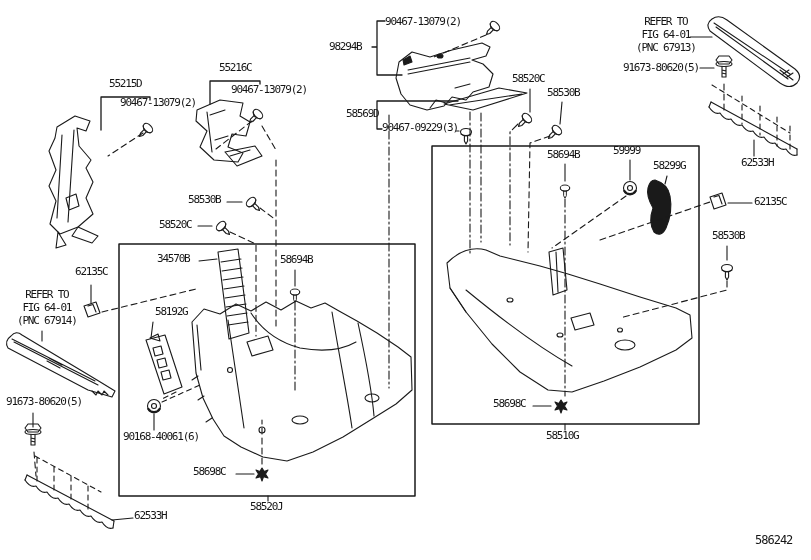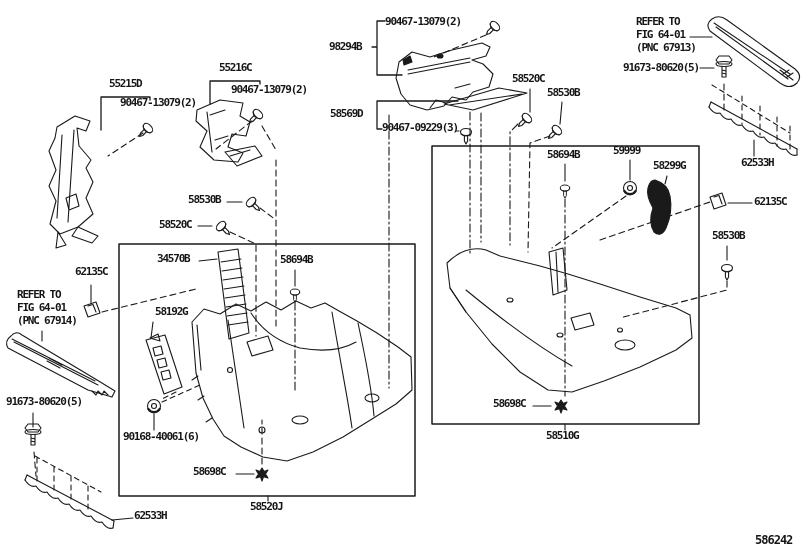--- a/index.html
+++ b/index.html
@@ -1,21 +1,21 @@
 <!DOCTYPE html>
 <html><head>
 <meta charset="utf-8">
 <style>
   html,body{margin:0;padding:0;background:#fff;}
   .stage{position:relative;width:811px;height:560px;background:#fff;overflow:hidden;
          font-family:"DejaVu Sans Mono","Liberation Mono",monospace;}
   .stage svg{position:absolute;left:0;top:0;}
-  .pn{position:absolute;font-weight:bold;font-size:11px;letter-spacing:-1.2px;
+  .pn{position:absolute;font-weight:normal;font-size:11px;letter-spacing:-1.2px;
       color:#151515;white-space:pre;line-height:12px;}
-  .refer{white-space:pre-line;line-height:13px;}
+  .refer{white-space:pre-line;line-height:13px;text-align:center;}
   .small{font-size:12px;letter-spacing:-1px;}
 </style>
 </head>
 <body>
 
 <div class="stage">
 
 <svg width="811" height="560" viewBox="0 0 811 560" stroke="#1a1a1a" fill="none" stroke-width="1.1" stroke-linecap="round" stroke-linejoin="round">
   <defs>
     <g id="pin">
@@ -195,21 +195,21 @@
   </g>
   <path d="M112,520 L133,518"></path>
 </svg>
 
 <div class="pn" style="left:109px;top:78px">55215D</div>
 <div class="pn" style="left:120px;top:97px">90467-13079(2)</div>
 <div class="pn" style="left:219px;top:62px">55216C</div>
 <div class="pn" style="left:231px;top:84px">90467-13079(2)</div>
 <div class="pn" style="left:385px;top:16px">90467-13079(2)</div>
 <div class="pn" style="left:329px;top:41px">98294B</div>
-<div class="pn" style="left:330px;top:108px">58569D</div>
+<div class="pn" style="left:346px;top:108px">58569D</div>
 <div class="pn" style="left:382px;top:122px">90467-09229(3)</div>
 <div class="pn refer" style="left:636px;top:15px">REFER TO
 FIG 64-01
 (PNC 67913)</div>
 <div class="pn" style="left:623px;top:62px">91673-80620(5)</div>
 <div class="pn" style="left:741px;top:157px">62533H</div>
 <div class="pn" style="left:512px;top:73px">58520C</div>
 <div class="pn" style="left:547px;top:87px">58530B</div>
 <div class="pn" style="left:547px;top:149px">58694B</div>
 <div class="pn" style="left:613px;top:145px">59999</div>

